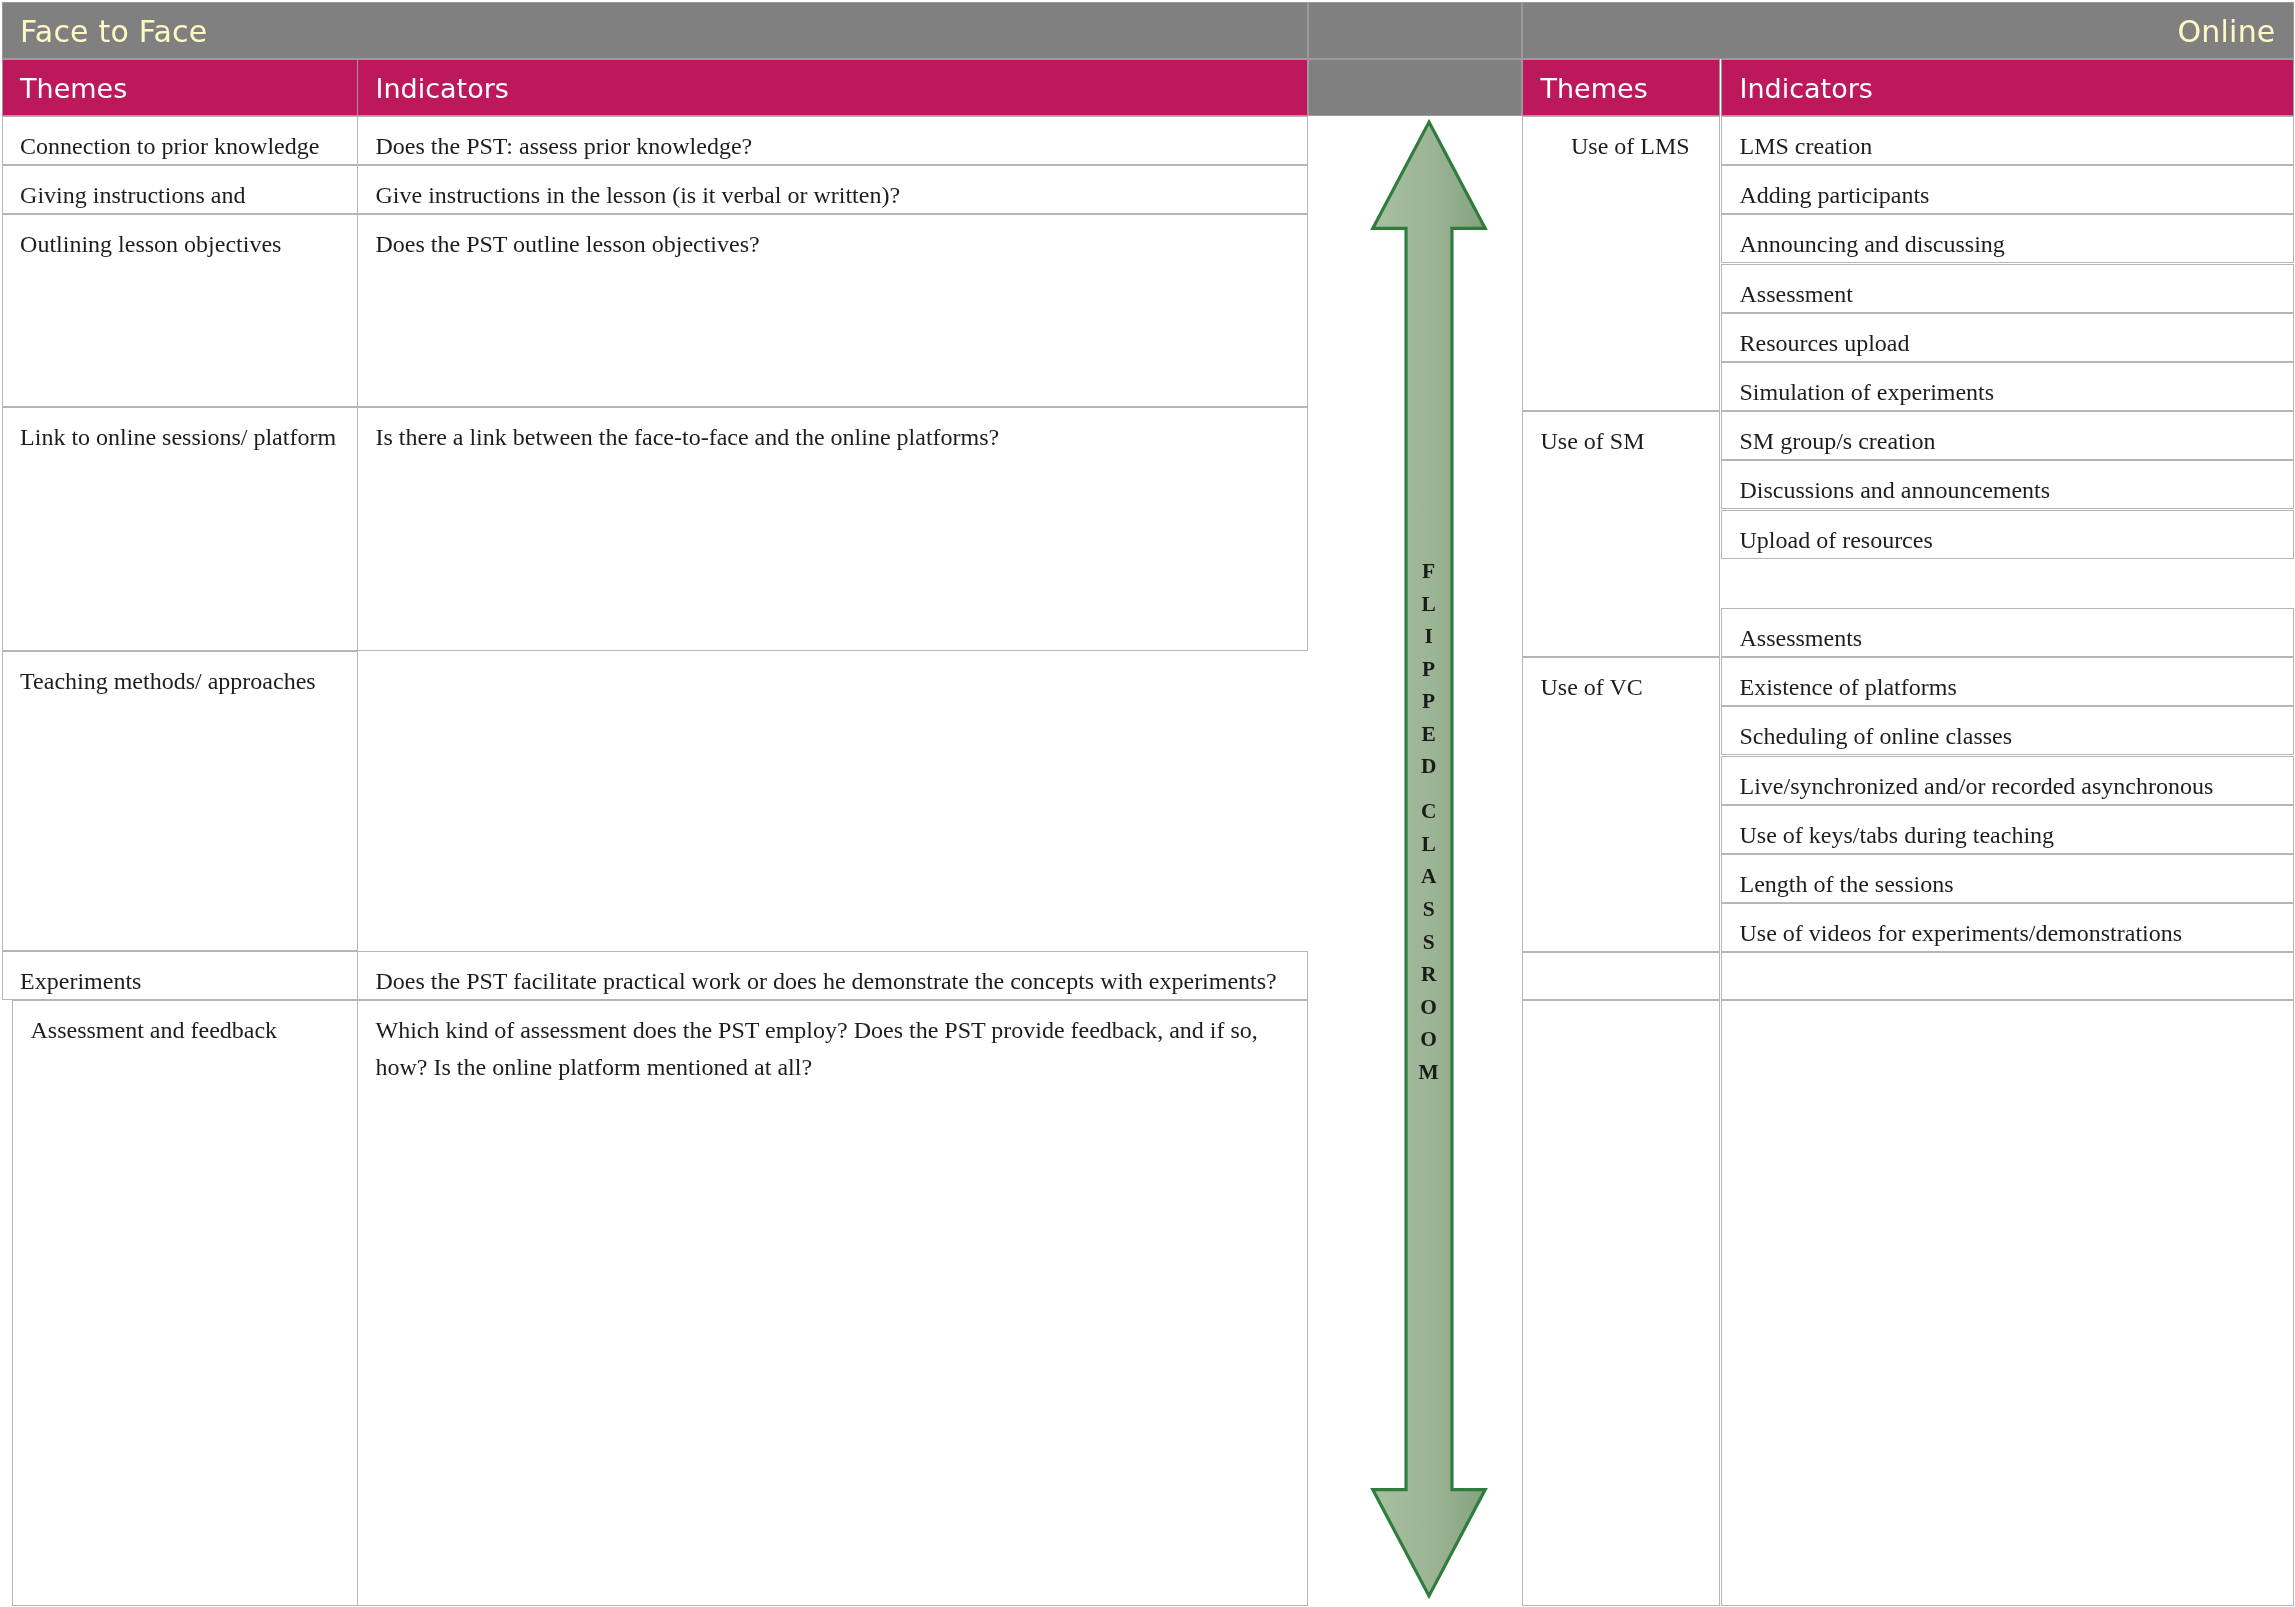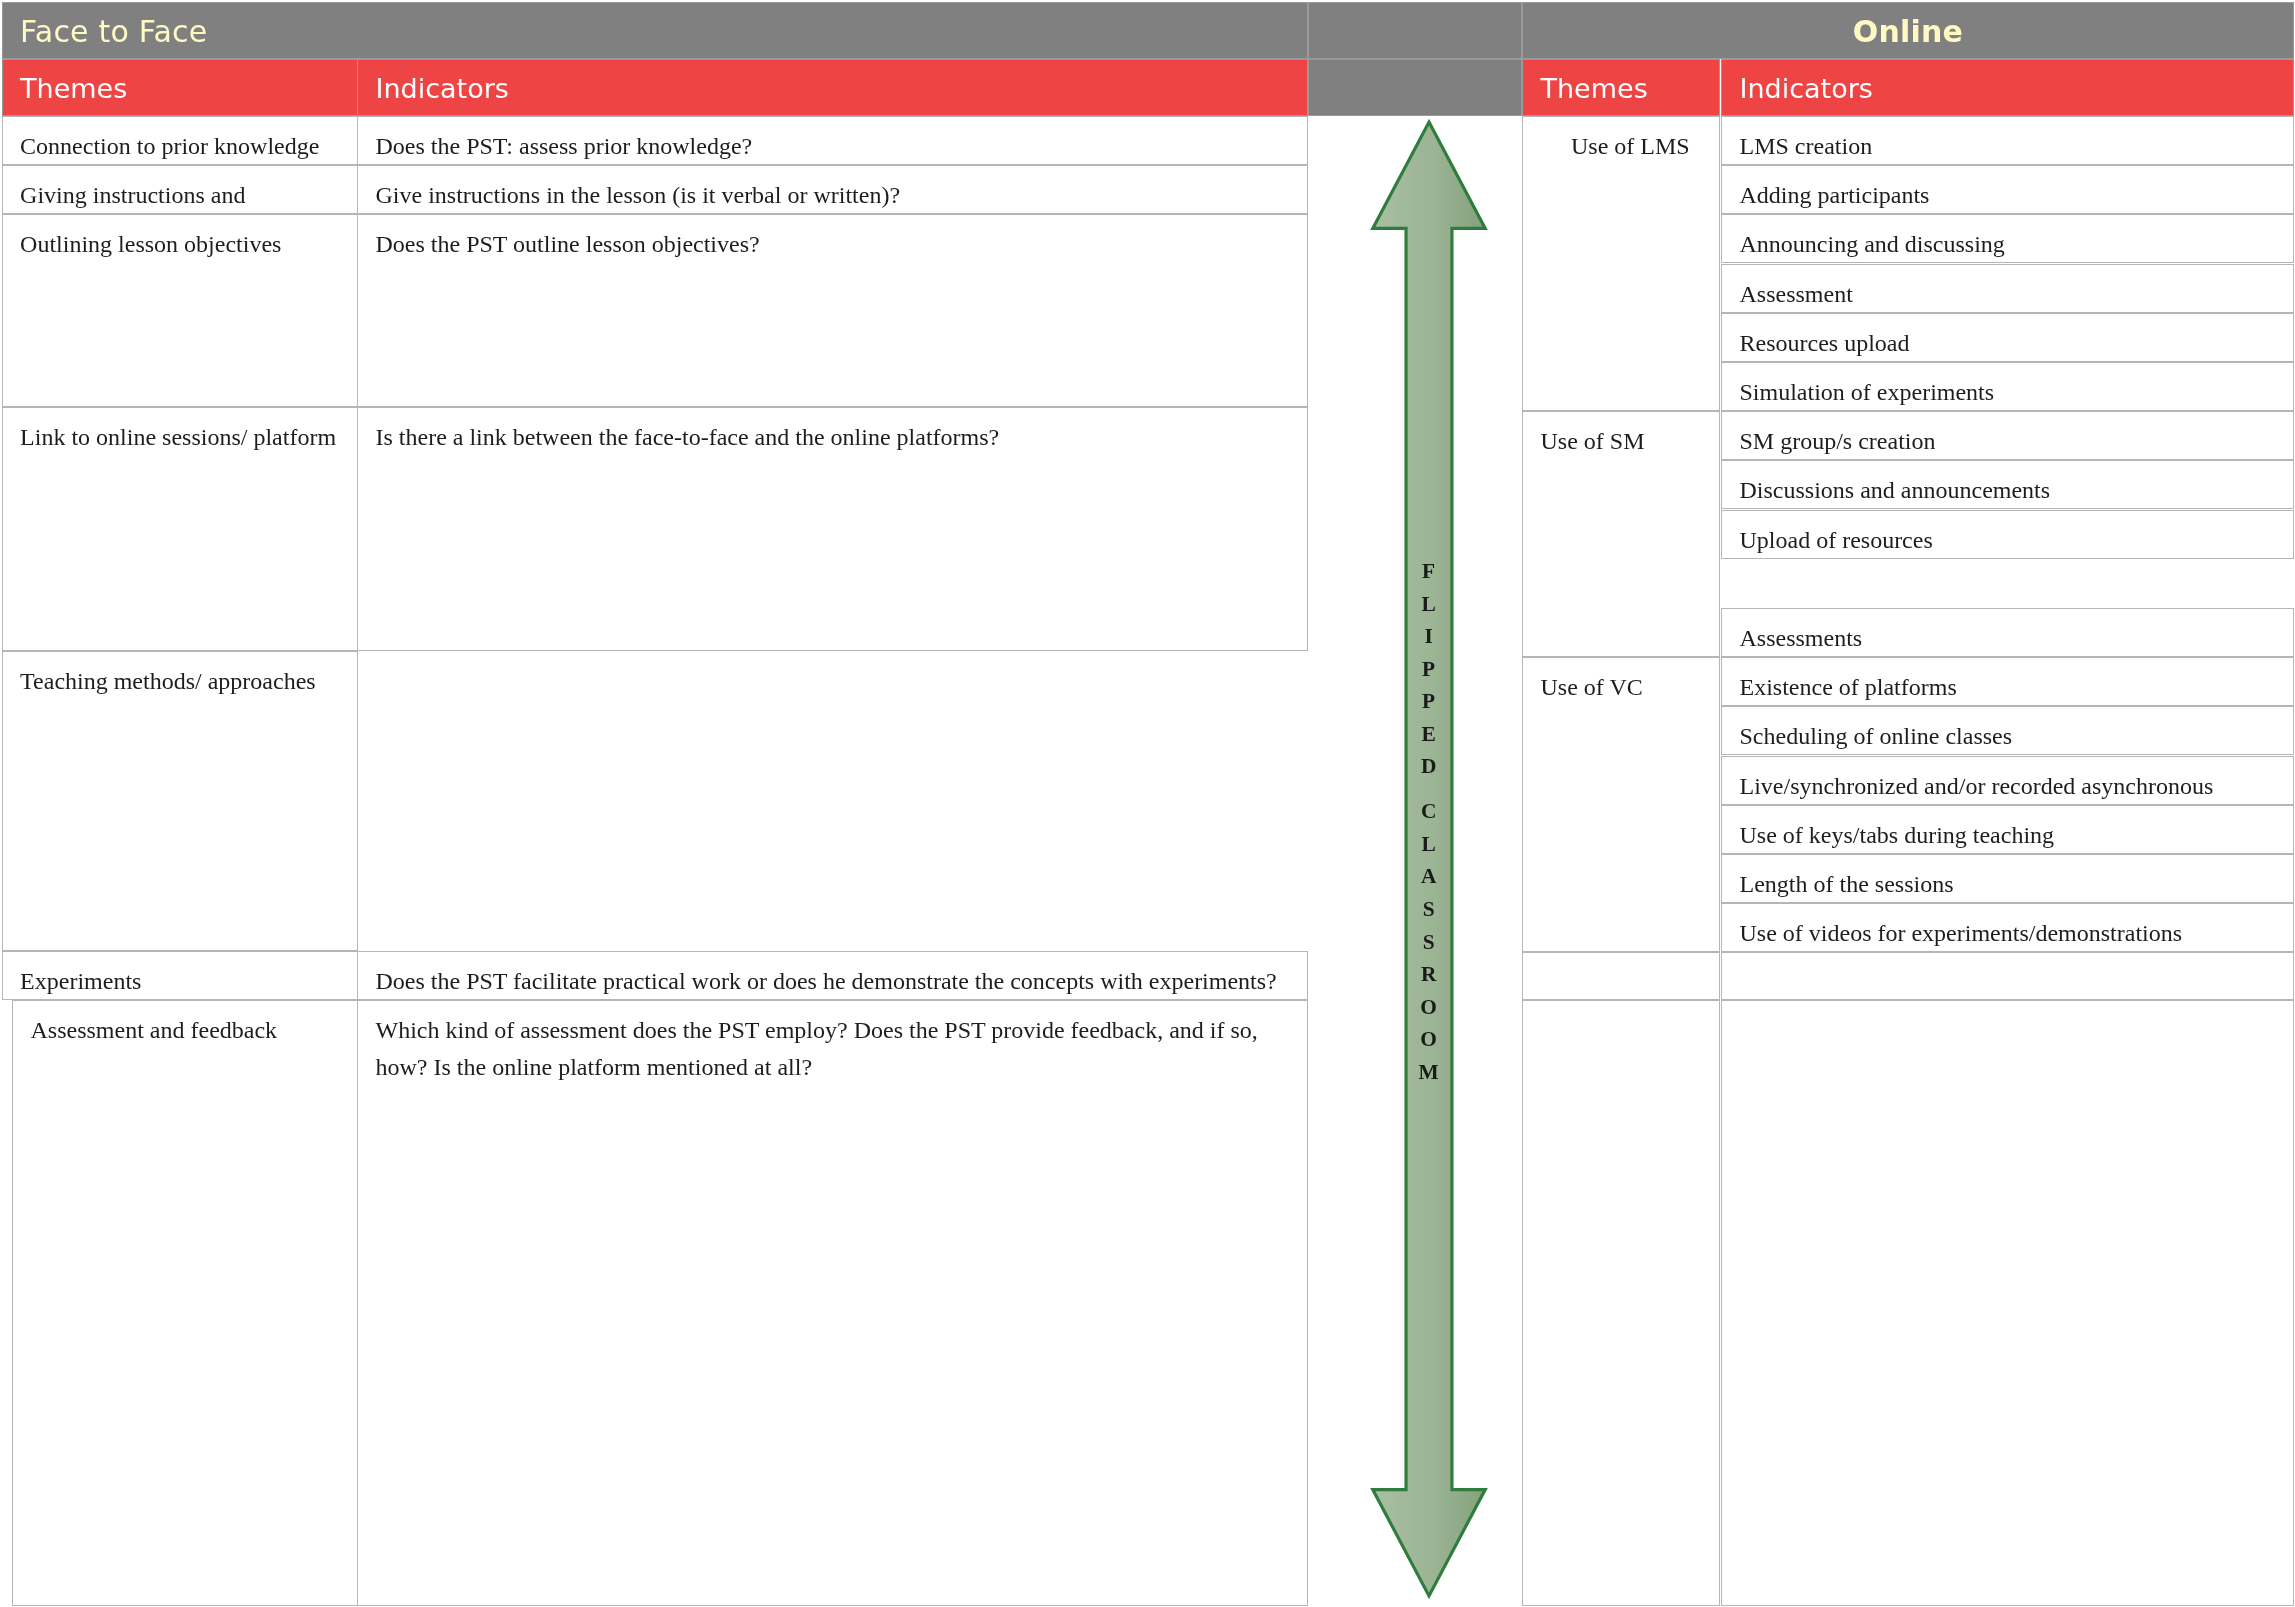--- a/index.html
+++ b/index.html
@@ -36,25 +36,24 @@
     background: #808080;
     border: 1.6px solid #9a9a9a;
     color: #fef9c3;
     font-family: "DejaVu Sans", "Liberation Sans", sans-serif;
     font-weight: 400;
     font-size: 30px;
     letter-spacing: 0.2px;
     padding-top: 6.3px;
   }
   .cell.hdr.center {
-    text-align: center;
-    font-weight: bold;
+    text-align: right;
   }
   .cell.sub {
-    background: #ef4444;
+    background: #be185d;
     border: 1.6px solid #9a9a9a;
     color: #ffffff;
     font-family: "DejaVu Sans", "Liberation Sans", sans-serif;
     font-size: 27px;
     padding-top: 8px;
   }
   .cell.hdrspacer {
     background: #808080;
     border: 1.6px solid #9a9a9a;
   }

